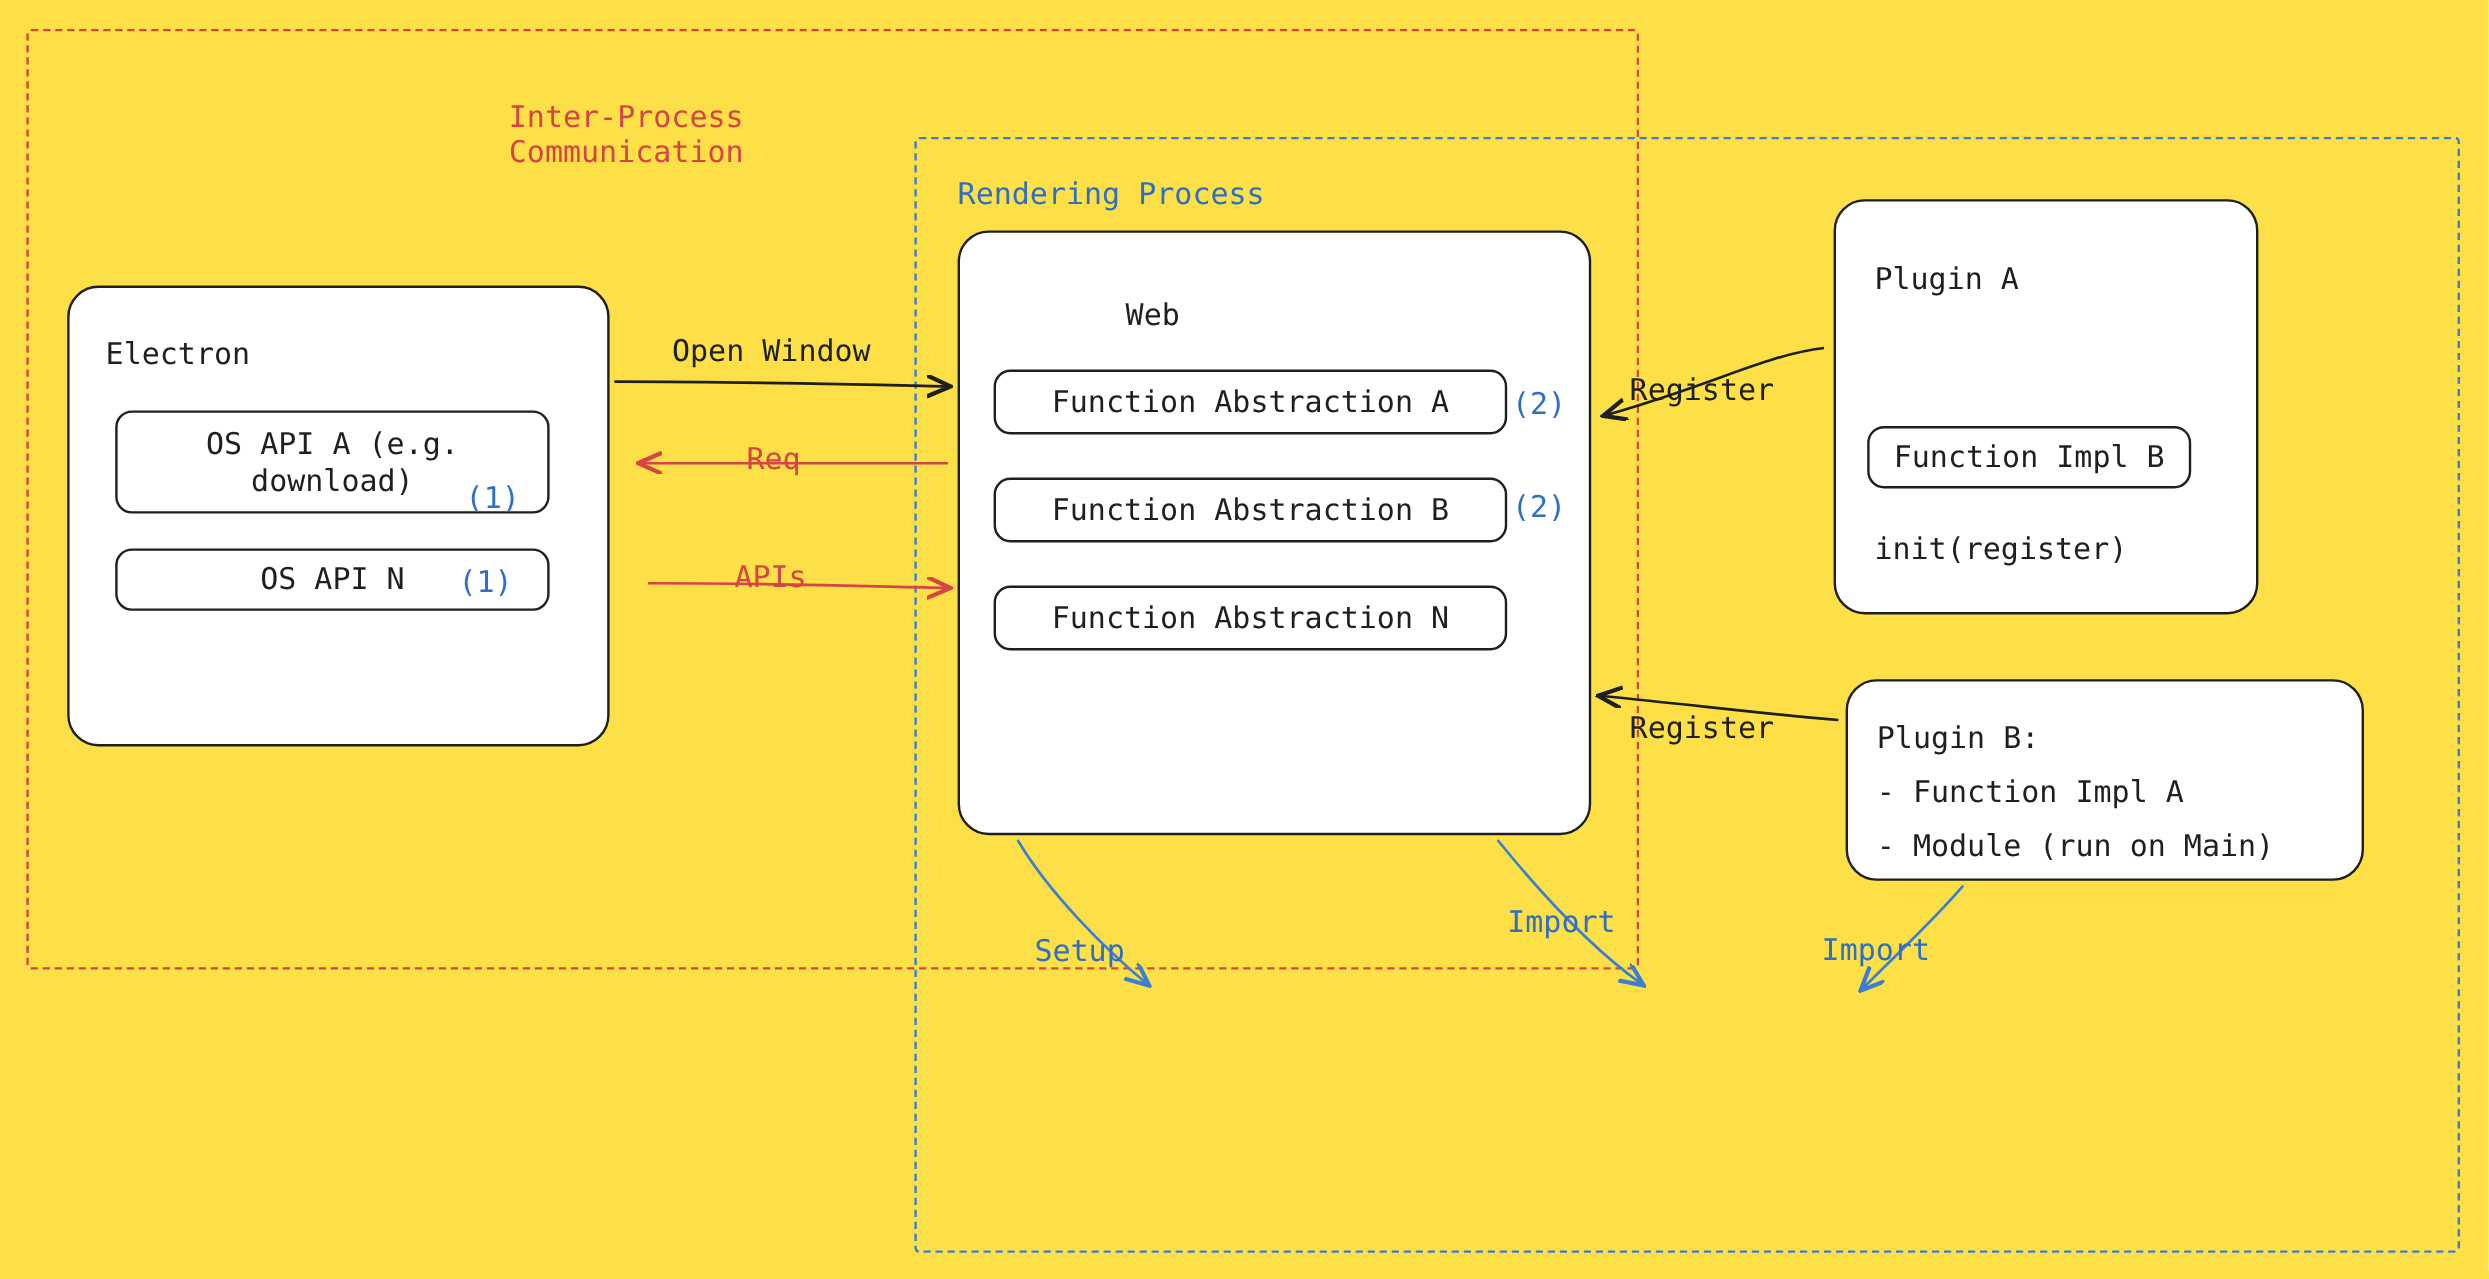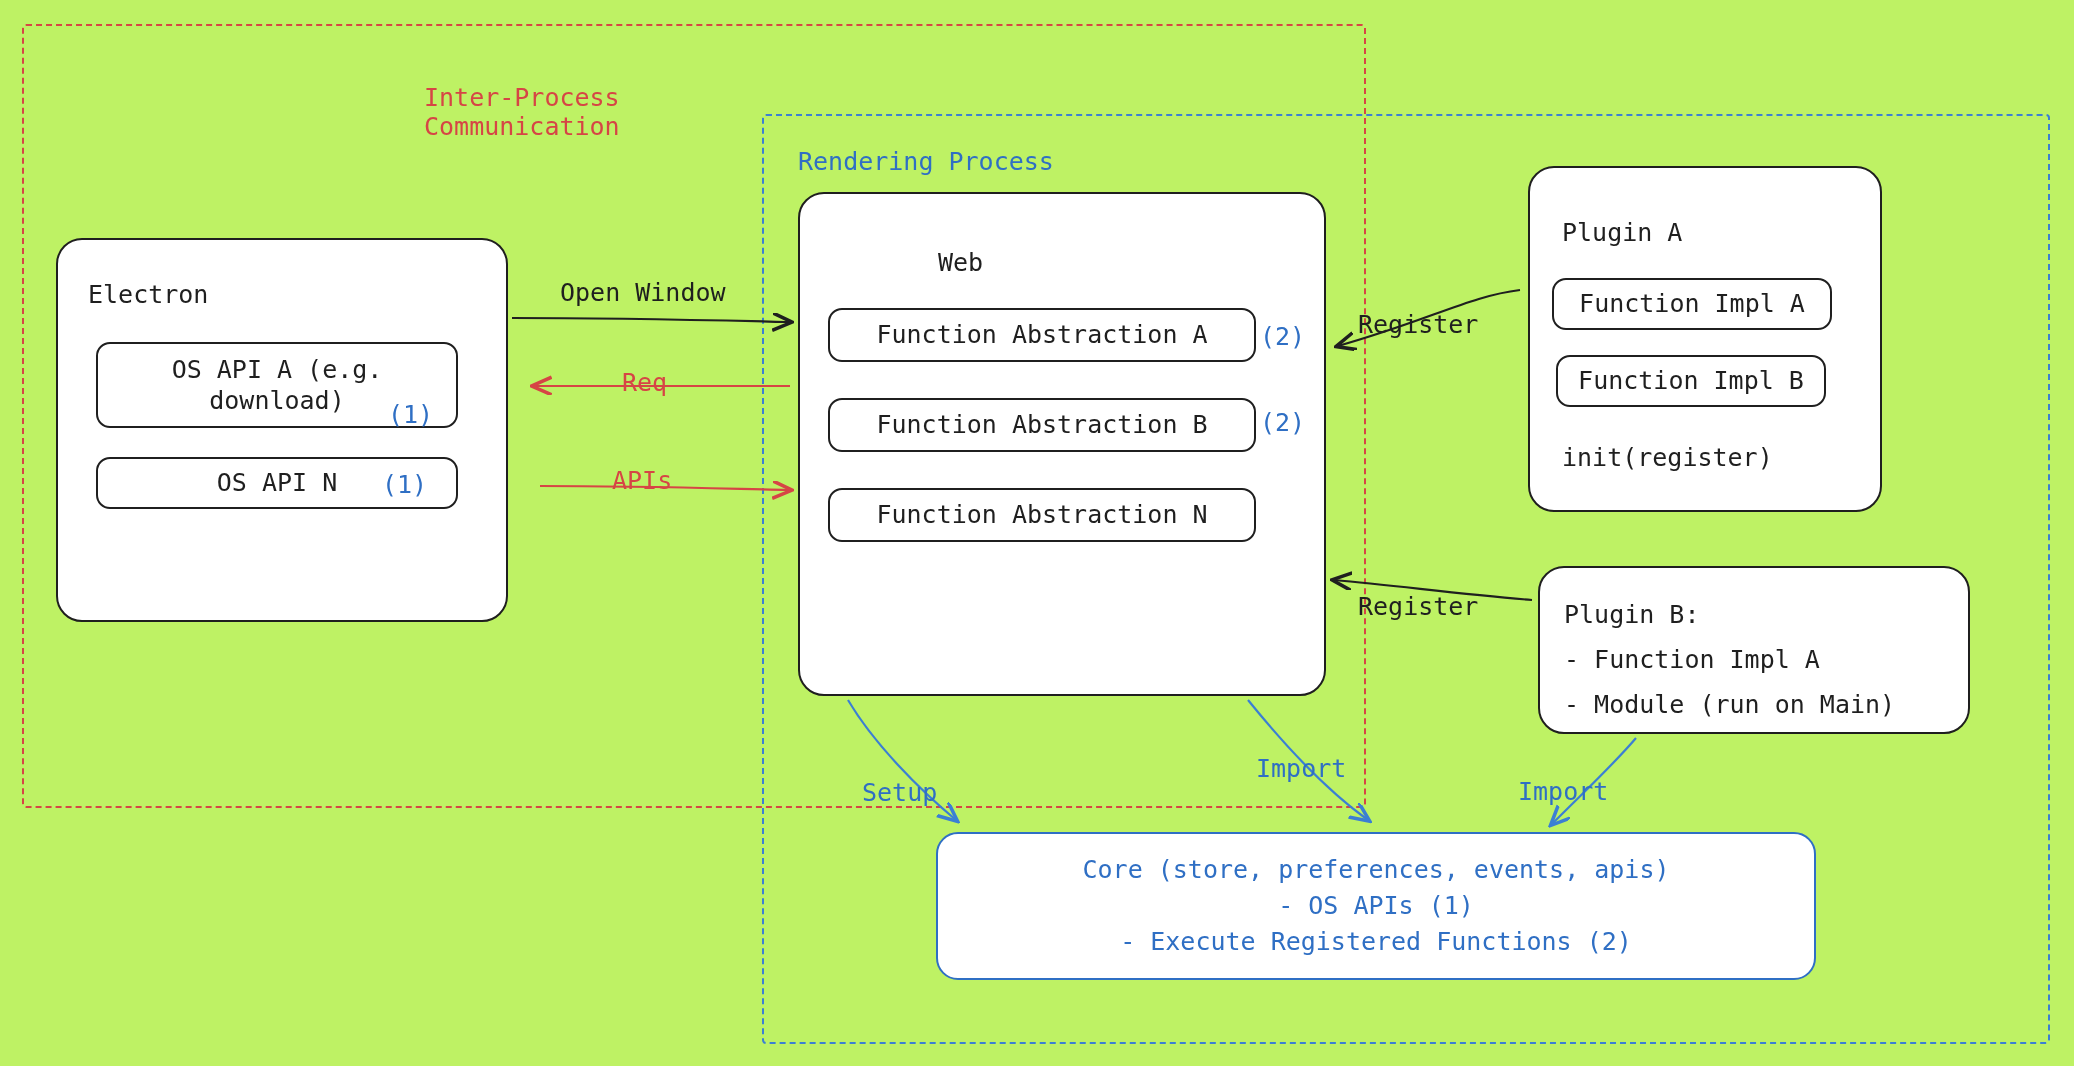--- a/index.html
+++ b/index.html
@@ -7,21 +7,21 @@
     padding: 0;
     background: #ffffff;
   }
   body {
     font-family: "DejaVu Sans Mono", monospace;
   }
   #canvas {
     position: relative;
     width: 2074px;
     height: 1066px;
-    background: #bef264;
+    background: #fde047;
     overflow: hidden;
   }
   .abs { position: absolute; }
 
   
   .region {
     position: absolute;
     border-style: dashed;
     border-width: 2px;
     border-radius: 4px;
@@ -150,38 +150,30 @@
   <span class="marker-num abs" style="left:1260px; top:408px;">(2)</span>
 
   <div class="box-inner" style="left:828px; top:488px; width:428px; height:54px;">
     <span class="txt">Function Abstraction N</span>
   </div>
 
 
   <div class="box" style="left:1528px; top:166px; width:354px; height:346px;"></div>
   <div class="box-title" style="left:1562px; top:218px;">Plugin A</div>
 
-  <div class="box-inner" style="left:1552px; top:278px; width:280px; height:52px;">
-    <span class="txt">Function Impl A</span>
-  </div>
   <div class="box-inner" style="left:1556px; top:355px; width:270px; height:52px;">
     <span class="txt">Function Impl B</span>
   </div>
   <div class="txt abs" style="left:1562px; top:442px;">init(register)</div>
 
   <div class="box" style="left:1538px; top:566px; width:432px; height:168px;"></div>
   <div class="plugin-b-line abs" style="left:1564px; top:600px;">Plugin B:</div>
   <div class="plugin-b-line abs" style="left:1564px; top:645px;">- Function Impl A</div>
   <div class="plugin-b-line abs" style="left:1564px; top:690px;">- Module (run on Main)</div>
 
-  <div class="core-box" style="left:936px; top:832px; width:880px; height:148px;">
-    <div class="core-line">Core (store, preferences, events, apis)</div>
-    <div class="core-line">- OS APIs (1)</div>
-    <div class="core-line">- Execute Registered Functions (2)</div>
-  </div>
 
   <svg class="overlay" viewBox="0 0 2074 1066">
     <defs>
       <marker id="arrow-black" markerWidth="10" markerHeight="10" refX="8" refY="4" orient="auto">
         <path d="M0,0 L9,4 L0,8" fill="none" stroke="#1f1f1f" stroke-width="1.6"></path>
       </marker>
       <marker id="arrow-red" markerWidth="10" markerHeight="10" refX="8" refY="4" orient="auto">
         <path d="M0,0 L9,4 L0,8" fill="none" stroke="#d64545" stroke-width="1.6"></path>
       </marker>
       <marker id="arrow-blue" markerWidth="10" markerHeight="10" refX="8" refY="4" orient="auto">

